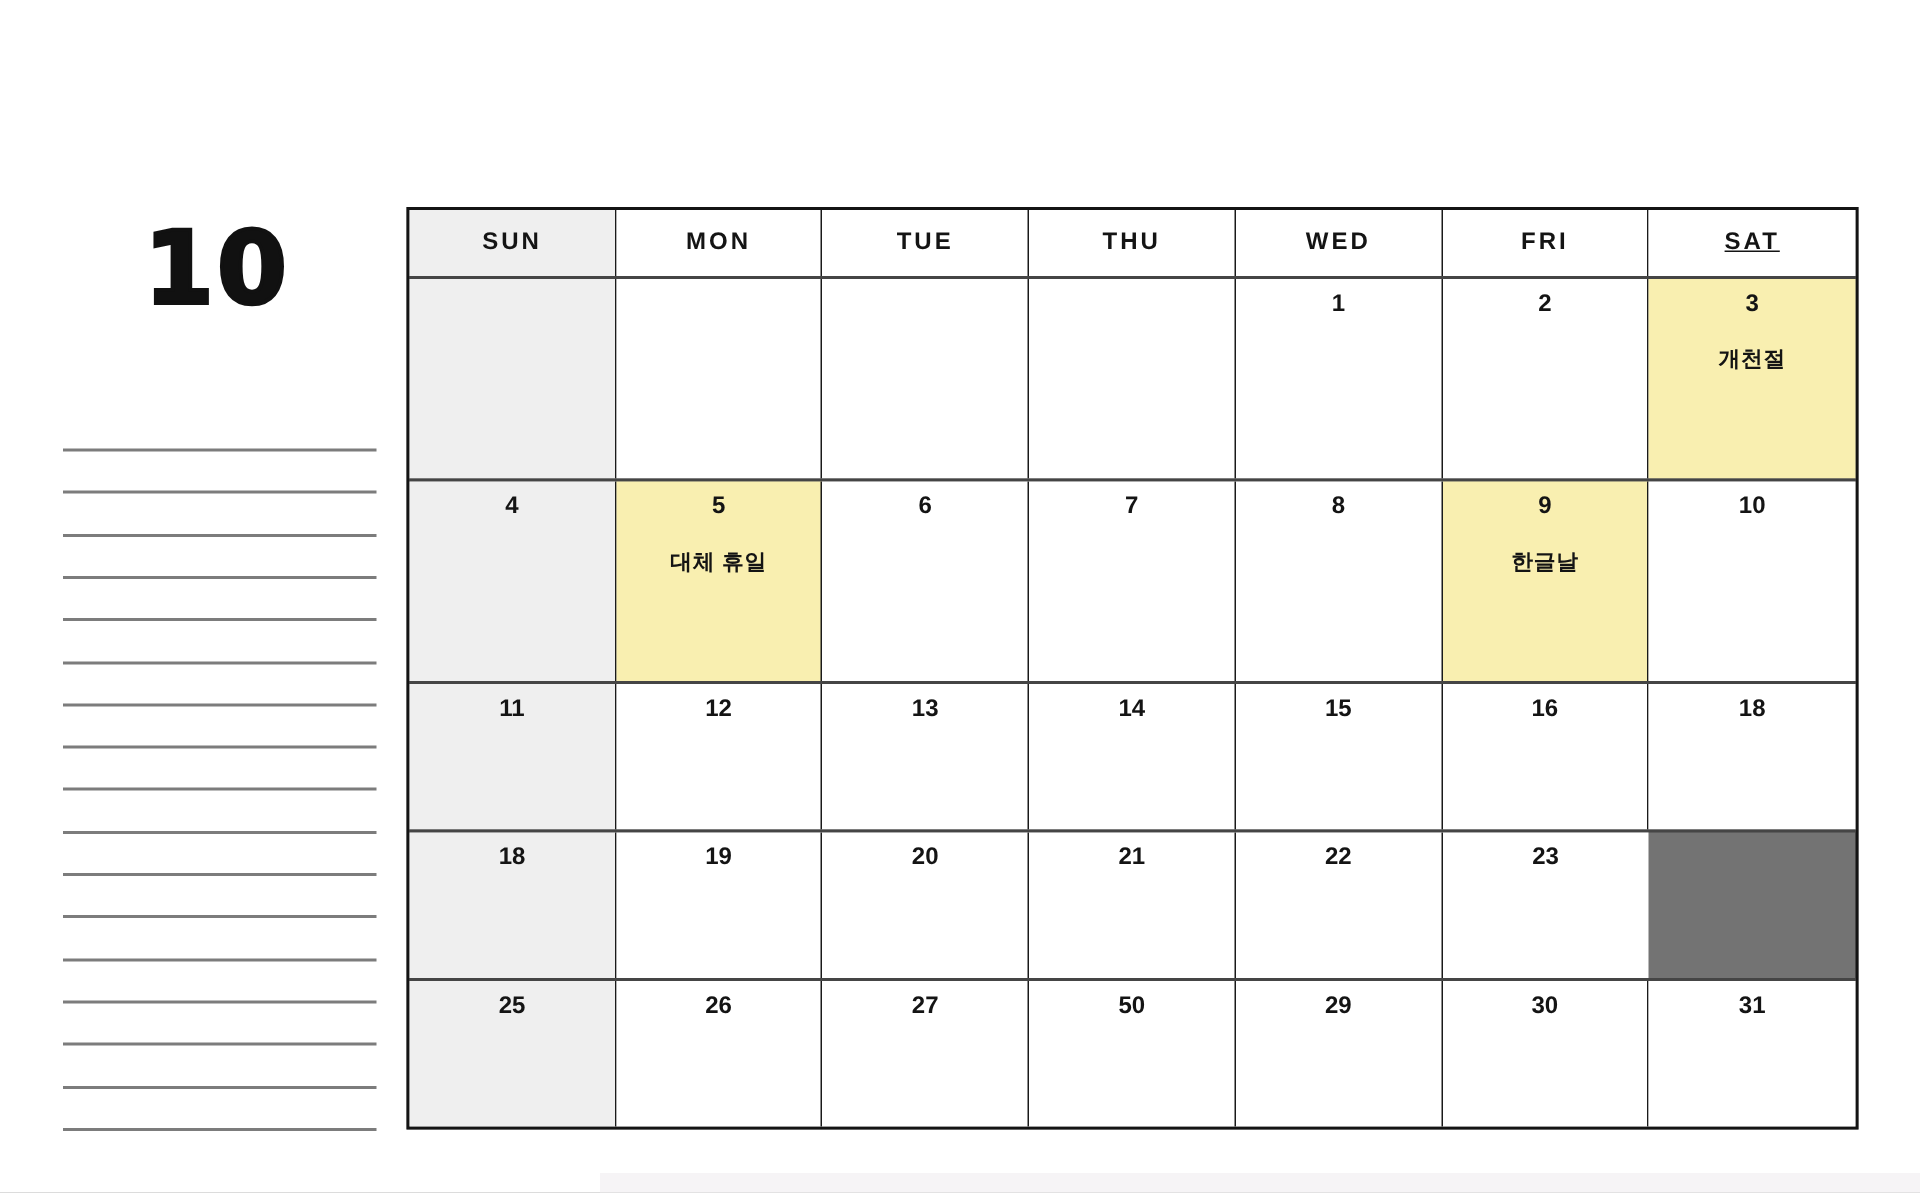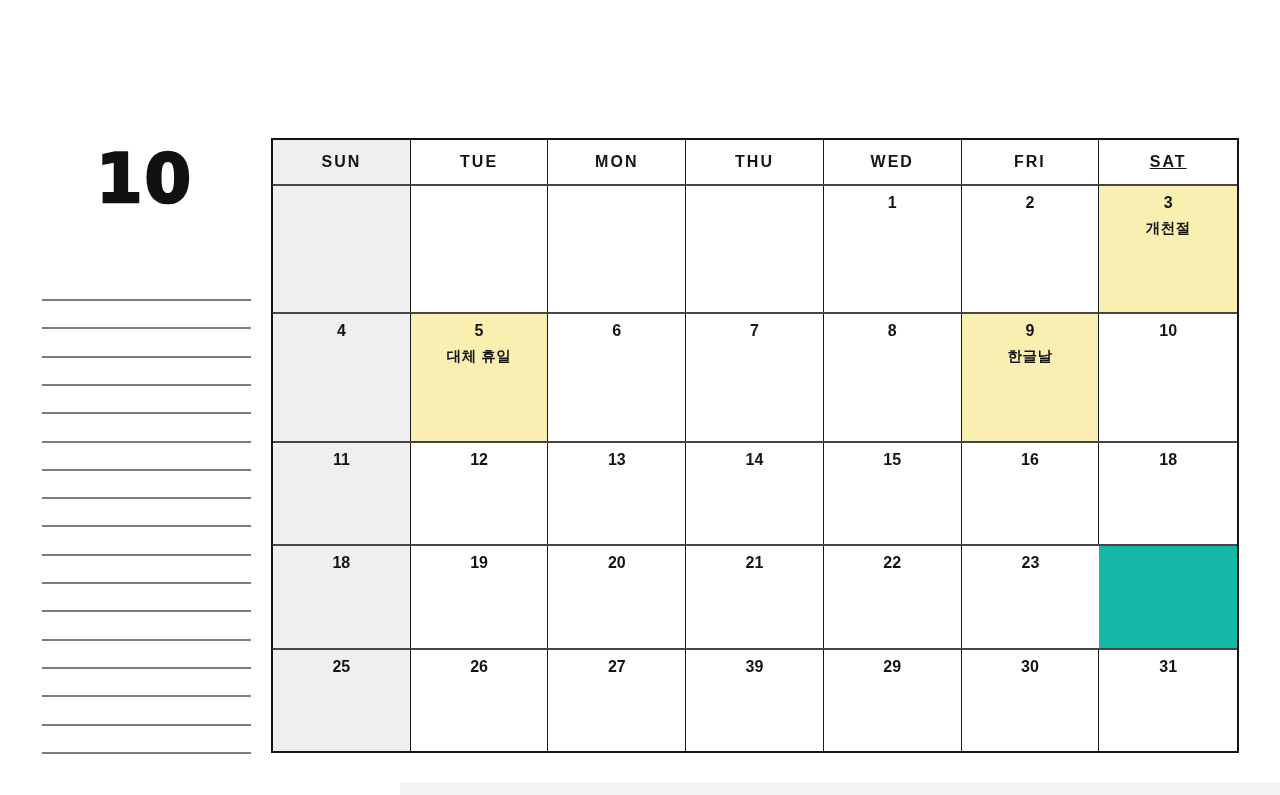--- a/index.html
+++ b/index.html
@@ -17,38 +17,38 @@
   }
 
   
   .notes { position:absolute; left:42px; top:299px; width:209px; height:458px; }
   .note-line { position:absolute; left:0; width:209px; height:2px; background:#7c7c7c; }
 
   
   .cal {
     position:absolute; left:271px; top:138px; width:968px; height:615px;
     display:flex; flex-direction:column;
-    border:2px solid #141414; background:#14b8a6;
+    border:2px solid #141414; background:#737373;
   }
   .hrow { display:grid; grid-template-columns:repeat(7,1fr); height:44px; flex:0 0 44px; }
   .hcell {
     display:flex; align-items:center; justify-content:center;
     font-weight:bold; font-size:16px; letter-spacing:2px;
     border-right:1.5px solid #1a1a1a; background:#fff;
   }
   .hcell:last-child { border-right:none;text-decoration:underline; }
   .wrow { flex:1 1 auto; display:grid; grid-template-columns:repeat(7,1fr);
           border-top:2px solid #454545; }
   .cell { border-right:1.5px solid #1a1a1a; background:#fff; padding-top:7px; }
   .cell:last-child { border-right:none; }
   .sun { background:var(--sunbg,#efefef); }
   .hl  { background:var(--hl,#f9efb0) !important; }
   .num { display:block; text-align:center; font-weight:bold; font-size:16px; line-height:20px; }
   .holiday { display:block; text-align:center; font-weight:bold; font-size:14.5px;
-             margin-top:6px; letter-spacing:0.5px; }
+             margin-top:17px; letter-spacing:0.5px; }
 
   
   .edge-strip { position:absolute; left:400px; top:782px; width:880px; height:13px;
                 background:#f6f4f6; }
 </style>
 </head>
 <body>
 
 <div class="page">
 
@@ -70,22 +70,22 @@
       <div class="note-line" style="top: 339.6px;"></div>
       <div class="note-line" style="top: 367.9px;"></div>
       <div class="note-line" style="top: 396.2px;"></div>
       <div class="note-line" style="top: 424.5px;"></div>
       <div class="note-line" style="top: 452.8px;"></div>
     </div>
 
   <div class="cal">
     <div class="hrow">
         <div class="hcell sun">SUN</div>
+        <div class="hcell">MON</div>
         <div class="hcell">TUE</div>
-        <div class="hcell">MON</div>
         <div class="hcell">THU</div>
         <div class="hcell">WED</div>
         <div class="hcell">FRI</div>
         <div class="hcell">SAT</div>
       </div>
     <div style="display:contents"><div class="wrow">
           <div class="cell sun"></div>
           <div class="cell"></div>
           <div class="cell"></div>
           <div class="cell"></div>
@@ -168,21 +168,21 @@
           <div class="cell sun">
             <span class="num">25</span>
           </div>
           <div class="cell">
             <span class="num">26</span>
           </div>
           <div class="cell">
             <span class="num">27</span>
           </div>
           <div class="cell">
-            <span class="num">39</span>
+            <span class="num">50</span>
           </div>
           <div class="cell">
             <span class="num">29</span>
           </div>
           <div class="cell">
             <span class="num">30</span>
           </div>
           <div class="cell">
             <span class="num">31</span>
           </div>

